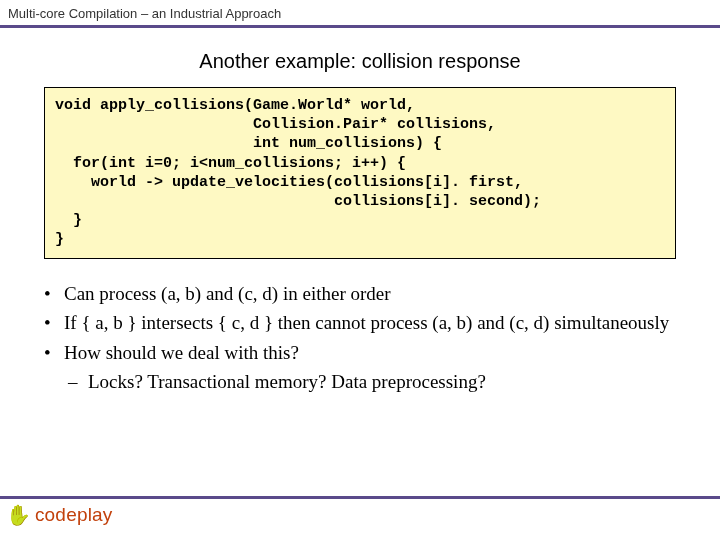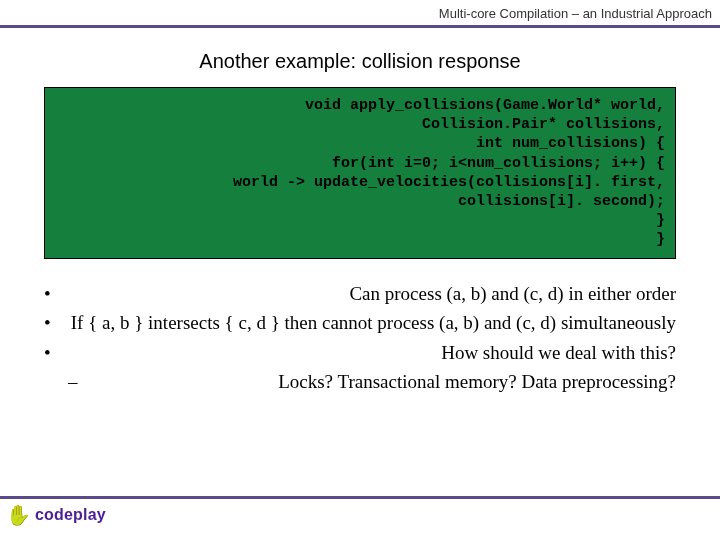--- a/index.html
+++ b/index.html
@@ -1,15 +1,15 @@
 <!DOCTYPE html>
 <html><head>
 <meta charset="utf-8">
 <style>
-  * { margin: 0; padding: 0; box-sizing: border-box; text-align: right; }
+  * { margin: 0; padding: 0; box-sizing: border-box; }
   body {
     width: 720px;
     height: 540px;
     font-family: Verdana, Arial, sans-serif;
     background: #fff;
     position: relative;
     overflow: hidden;
   }
   .header-bar {
     width: 100%;
@@ -35,21 +35,21 @@
   .code-box {
     margin: 0 44px;
     border: 1px solid #000;
     padding: 8px 10px 8px 10px;
     font-family: "Courier New", monospace;
     font-size: 15px;
     font-weight: bold;
     line-height: 1.28;
     white-space: pre;
     color: #000;
-    background: #15803d;
+    background: #fef9c3;
   }
   .bullets {
     margin: 22px 44px 0 44px;
     font-size: 19px;
     color: #000;
     line-height: 1.35;
   }
   .bullets ul { list-style: none; font-family: Liberation Serif, serif; }
   .bullets li.top { position: relative; padding-left: 20px; margin-bottom: 4px; }
   .bullets li.top::before {
@@ -74,23 +74,23 @@
     align-items: center;
     gap: 4px;
     padding: 4px 6px;
   }
   .hand {
     font-size: 20px;
     filter: hue-rotate(20deg);
     color: #7a5a3a;
   }
   .brand {
-    font-size: 16px;
-    color: #4c1d95;
-    font-weight: bold;
+    font-size: 19px;
+    color: #c2410c;
+    font-weight: normal;
     letter-spacing: 0.2px;
     font-family: Verdana, Arial, sans-serif;
   }
 </style>
 </head>
 <body>
 
 <div class="header-bar">
   <div class="header-title">Multi-core Compilation – an Industrial Approach</div>
 </div>

